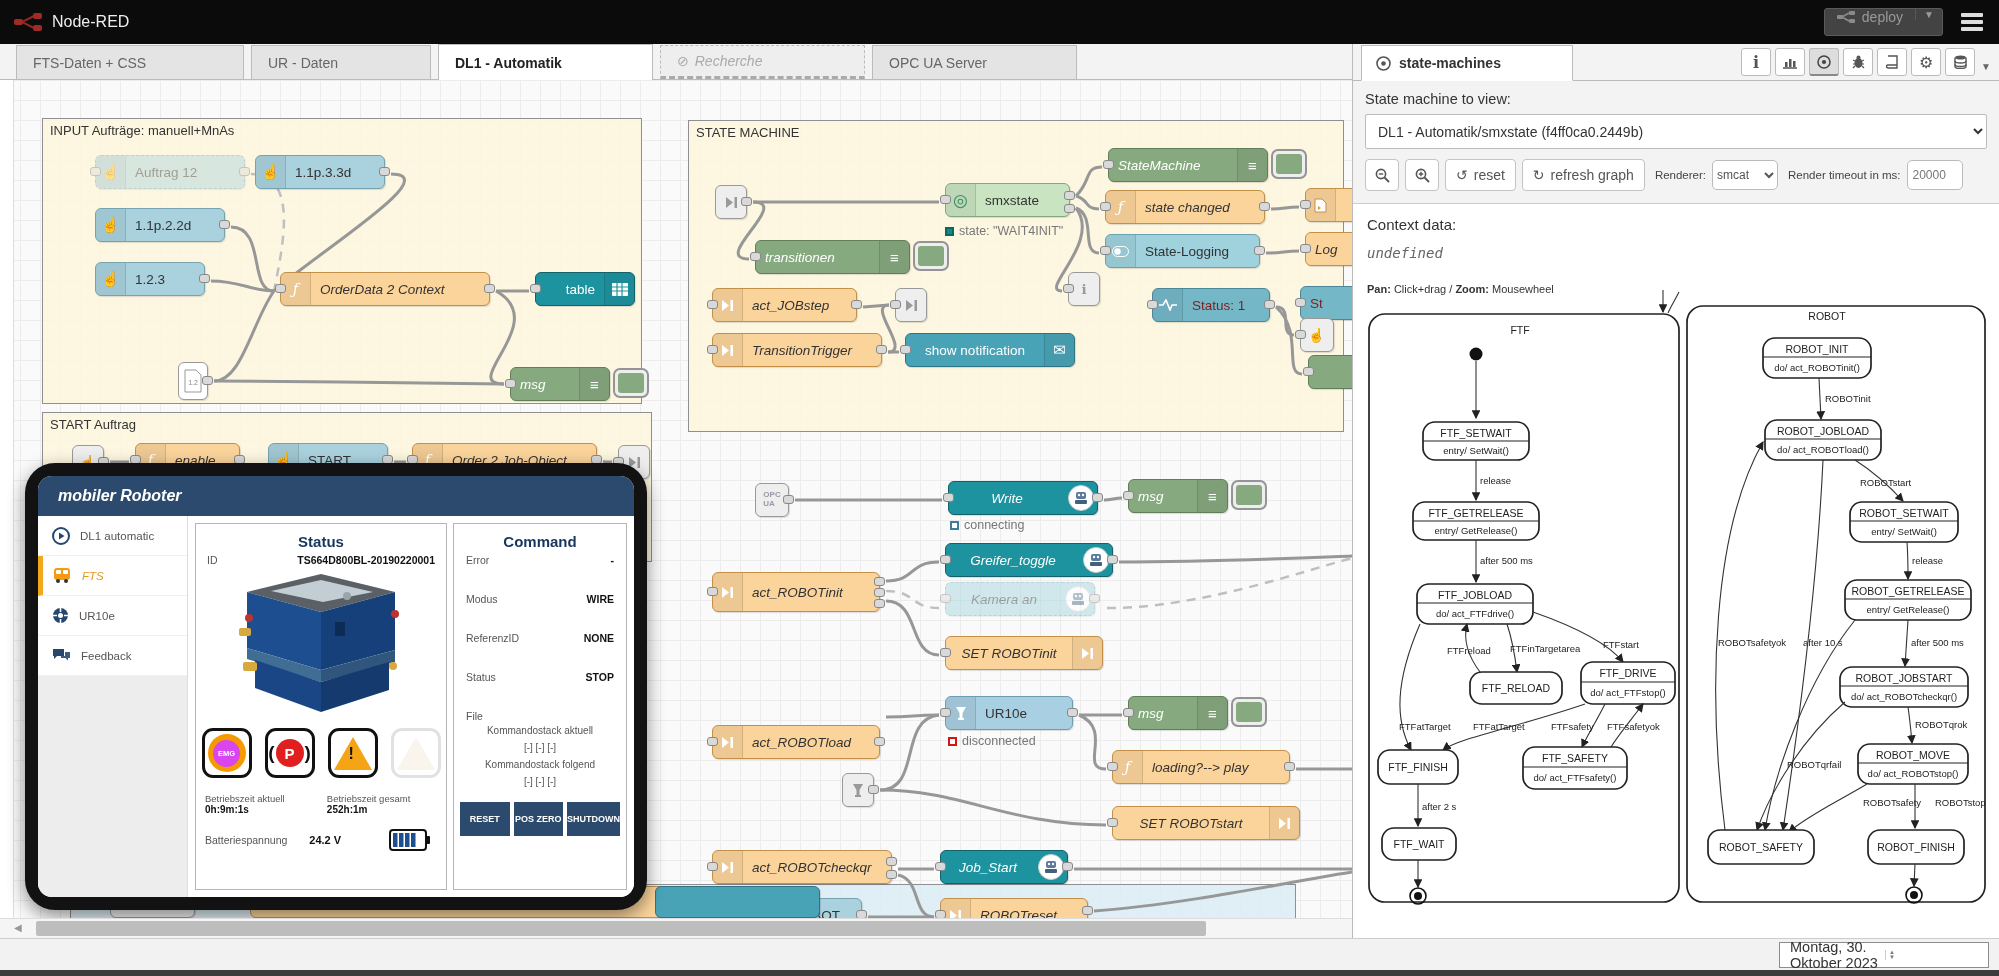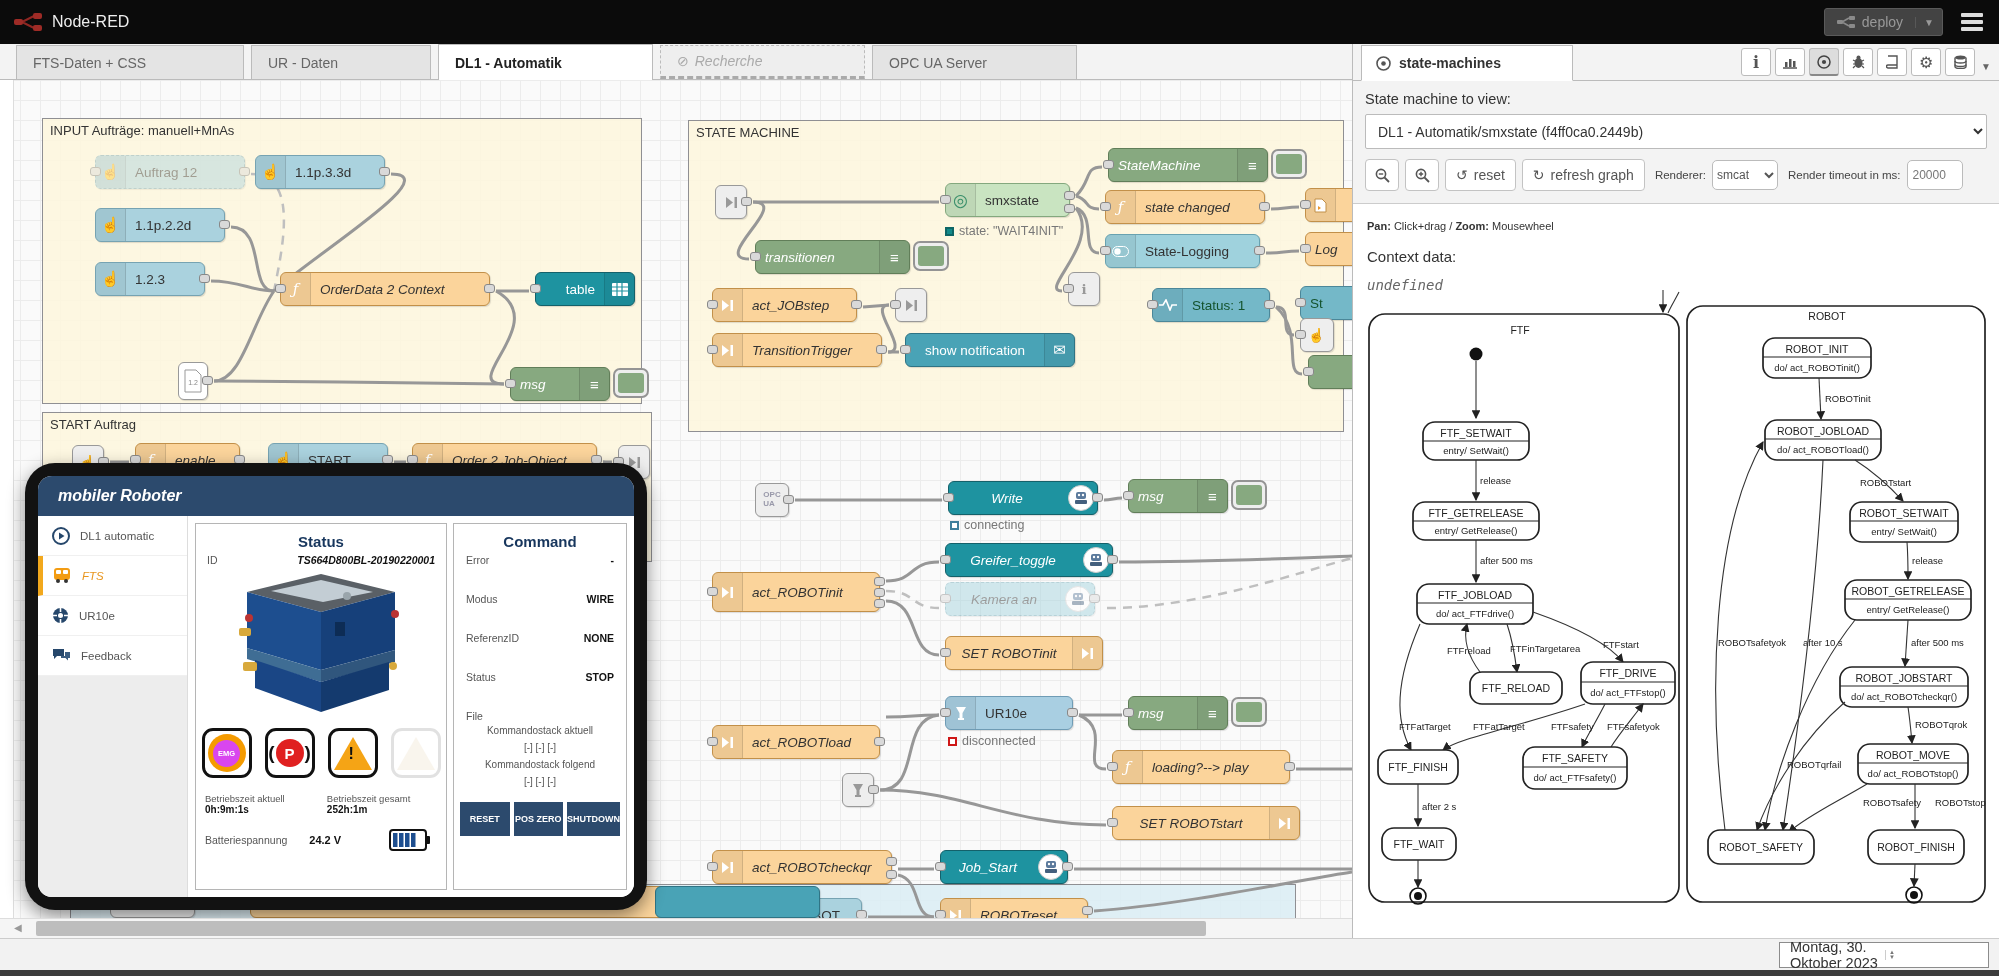--- a/index.html
+++ b/index.html
@@ -4,21 +4,21 @@
 <style>
   * { box-sizing: border-box; margin: 0; padding: 0; }
   html,body { width:1999px; height:976px; overflow:hidden; font-family:"Liberation Sans",sans-serif; }
   #app { position:relative; width:1999px; height:976px; background:#f3f3f3; }
 
   
   #hdr { position:absolute; left:0; top:0; width:1999px; height:44px; background:#0b0b0b; display:flex; align-items:center; z-index:40;}
   #hdr .logo { display:flex; align-items:center; gap:8px; padding-left:14px; }
   #hdr .title { color:#eee; font-size:16px; }
   #hdr .sp { flex:1; }
-  .deploy { display:flex; align-items:center; height:28px; background:#434343; border:1px solid #5a5a5a; border-radius:3px; margin-right:18px; color:#999; font-size:14px; }
+  .deploy { display:flex; align-items:flex-start; height:28px; background:#434343; border:1px solid #5a5a5a; border-radius:3px; margin-right:18px; color:#999; font-size:14px; }
   .deploy .dmain { display:flex; align-items:center; gap:7px; padding:0 12px; }
   .deploy .dcaret { display:flex; align-items:center; padding:0 8px; border-left:1px solid #585858; font-size:10px; }
   .burger { margin-right:16px; display:flex; flex-direction:column; gap:3px; cursor:pointer;}
   .burger i { display:block; width:22px; height:4px; background:#ddd; border-radius:1px;}
 
   
   #tabbar { position:absolute; left:0; top:44px; width:1352px; height:36px; background:#f3f3f3; border-bottom:1px solid #bbb; display:flex; align-items:flex-end; padding-left:16px; z-index:30;}
   .wtab { height:34px; display:flex; align-items:center; padding:0 16px; font-size:14px; color:#666; background:#e4e4e4; border:1px solid #bbb; border-bottom:none; margin-right:7px; white-space:nowrap; }
   .wtab.active { background:#fff; color:#222; font-weight:bold; height:36px; margin-bottom:-1px; }
   .wtab.disabled { background:#eee; color:#aaa; font-style:italic; border-style:dashed; }
@@ -49,21 +49,21 @@
   .node .ic.r { border-left:1px solid rgba(0,0,0,0.12); order:2; border-radius:0 5px 5px 0;}
   .port { position:absolute; width:11px; height:9px; background:#d9d9d9; border:1px solid #888; border-radius:3px; z-index:4;}
   .pin  { left:-6px; top:50%; margin-top:-5px;}
   .pout { right:-6px; top:50%; margin-top:-5px;}
 
   .n-inject { background:#aad2de; border-color:#76a3b2; }
   .n-fn     { background:#fbd49b; border-color:#c29049; }
   .n-debug  { background:#87a980; border-color:#617e59; color:#fff; }
   .n-tealdk { background:#1e93a0; border-color:#14616a; color:#fff; }
   .n-notif  { background:#49a3b6; border-color:#2f7485; color:#fff; }
-  .n-status { background:#74b8c8; border-color:#4b8799; color:#14532d;justify-content:flex-end; }
+  .n-status { background:#74b8c8; border-color:#4b8799; color:#7f1d1d;justify-content:flex-end; }
   .n-lblue  { background:#a9cfe2; border-color:#6f9cb5; }
   .n-cyan   { background:#9fd2dd; border-color:#69a2b0; }
   .n-smx    { background:#c9e4c1; border-color:#84a87e; }
   .n-gray   { background:#eeeeee; border-color:#999; color:#888; justify-content:center;}
   .n-white  { background:#fff; border-color:#999; color:#777; justify-content:center;}
   .n-dis    { opacity:0.45; border-style:dashed !important; }
 
   .dbg-toggle { position:absolute; right:-40px; top:0px; width:36px; height:30px; background:#eee; border:2px solid #949494; border-radius:7px; padding:3px; z-index:3;}
   .dbg-toggle i { display:block; width:100%; height:100%; background:#87a980; border-radius:3px; }
 
@@ -127,21 +127,21 @@
   #tab-body { flex:1; display:flex; min-height:0;}
   #tab-side { width:150px; background:#ededed; border-right:1px solid #ddd; flex:none; display:flex; flex-direction:column;}
   .titem { height:40px; background:#fff; border-bottom:1px solid #f0f0f0; display:flex; align-items:center; gap:10px; padding-left:14px; font-size:11.5px; color:#555; cursor:pointer;}
   .titem.active { border-left:5px solid #f2a81d; color:#e8951d; font-style:italic; padding-left:9px;}
   #tab-main { flex:1; display:flex; gap:6px; padding:7px; background:#fff; min-width:0;}
   .panel { border:1px solid #b5b5b5; background:#fff; display:flex; flex-direction:column; }
   #p-status { width:252px; flex:none;}
   #p-cmd { flex:1; }
   .ptitle { text-align:center; font-size:15px; font-weight:bold; color:#17365d; padding:9px 0 4px 0;}
   .prow { display:flex; justify-content:space-between; align-items:center; padding:0 11px; font-size:10.5px; color:#555;}
-  .prow .pv { font-weight:bold; color:#111; font-size:10.5px;font-style:italic;}
+  .prow .pv { font-weight:bold; color:#111; font-size:10.5px;}
   #robot-img { display:flex; justify-content:center; margin-top:4px;}
   .ebtns { display:flex; justify-content:center; gap:13px; margin-top:8px;}
   .ebtn { width:50px; height:50px; border:3px solid #111; border-radius:11px; background:#fff; display:flex; align-items:center; justify-content:center; cursor:pointer;}
   .ebtn.off { opacity:0.35; border-color:#aaa;}
   .emg-o { width:38px; height:38px; border-radius:50%; background:#f59b00; display:flex; align-items:center; justify-content:center;}
   .emg-i { width:27px; height:27px; border-radius:50%; background:#d946ef; color:#fff; font-size:7.5px; font-weight:bold; display:flex; align-items:center; justify-content:center;}
   .pbrk { display:flex; align-items:center; font-weight:900; font-size:19px; color:#111;}
   .pbrk .pc { width:28px; height:28px; border-radius:50%; background:#e02020; color:#fff; font-size:15px; font-weight:bold; display:flex; align-items:center; justify-content:center; margin:0 1px;}
   .warn { position:relative; width:0; height:0; border-left:19px solid transparent; border-right:19px solid transparent; border-bottom:33px solid #f5a415;}
   .warn span { position:absolute; left:-4px; top:8px; font-weight:900; color:#111; font-size:16px;}
@@ -900,28 +900,28 @@
             <span>↻</span>
             <span>refresh graph</span>
           </div>
         <span class="small-label">Renderer:</span>
         <select class="small"><option>smcat</option></select>
         <span class="small-label">Render timeout in ms:</span>
         <input class="small" value="20000" style="">
       </div>
     </div>
 
+    <div id="sb-context">
+      <div class="clabel">Context data:</div>
+      <div class="cval">undefined</div>
+    </div>
     <div id="sb-hint">
       <b>Pan:</b> <span>Click+drag</span>
       <span>/</span>
       <b>Zoom:</b> <span>Mousewheel</span>
-    </div>
-    <div id="sb-context">
-      <div class="clabel">Context data:</div>
-      <div class="cval">undefined</div>
     </div>
 
     <svg id="diagram" viewBox="0 0 642 646">
       <defs>
         <marker id="arw" markerWidth="8" markerHeight="8" refX="7" refY="4" orient="auto">
           <path d="M0,0 L8,4 L0,8 Z" fill="#222"></path>
         </marker>
       </defs>
 
       <path class="edge" d="M308,0 L308,22" marker-end="url(#arw)"></path>

